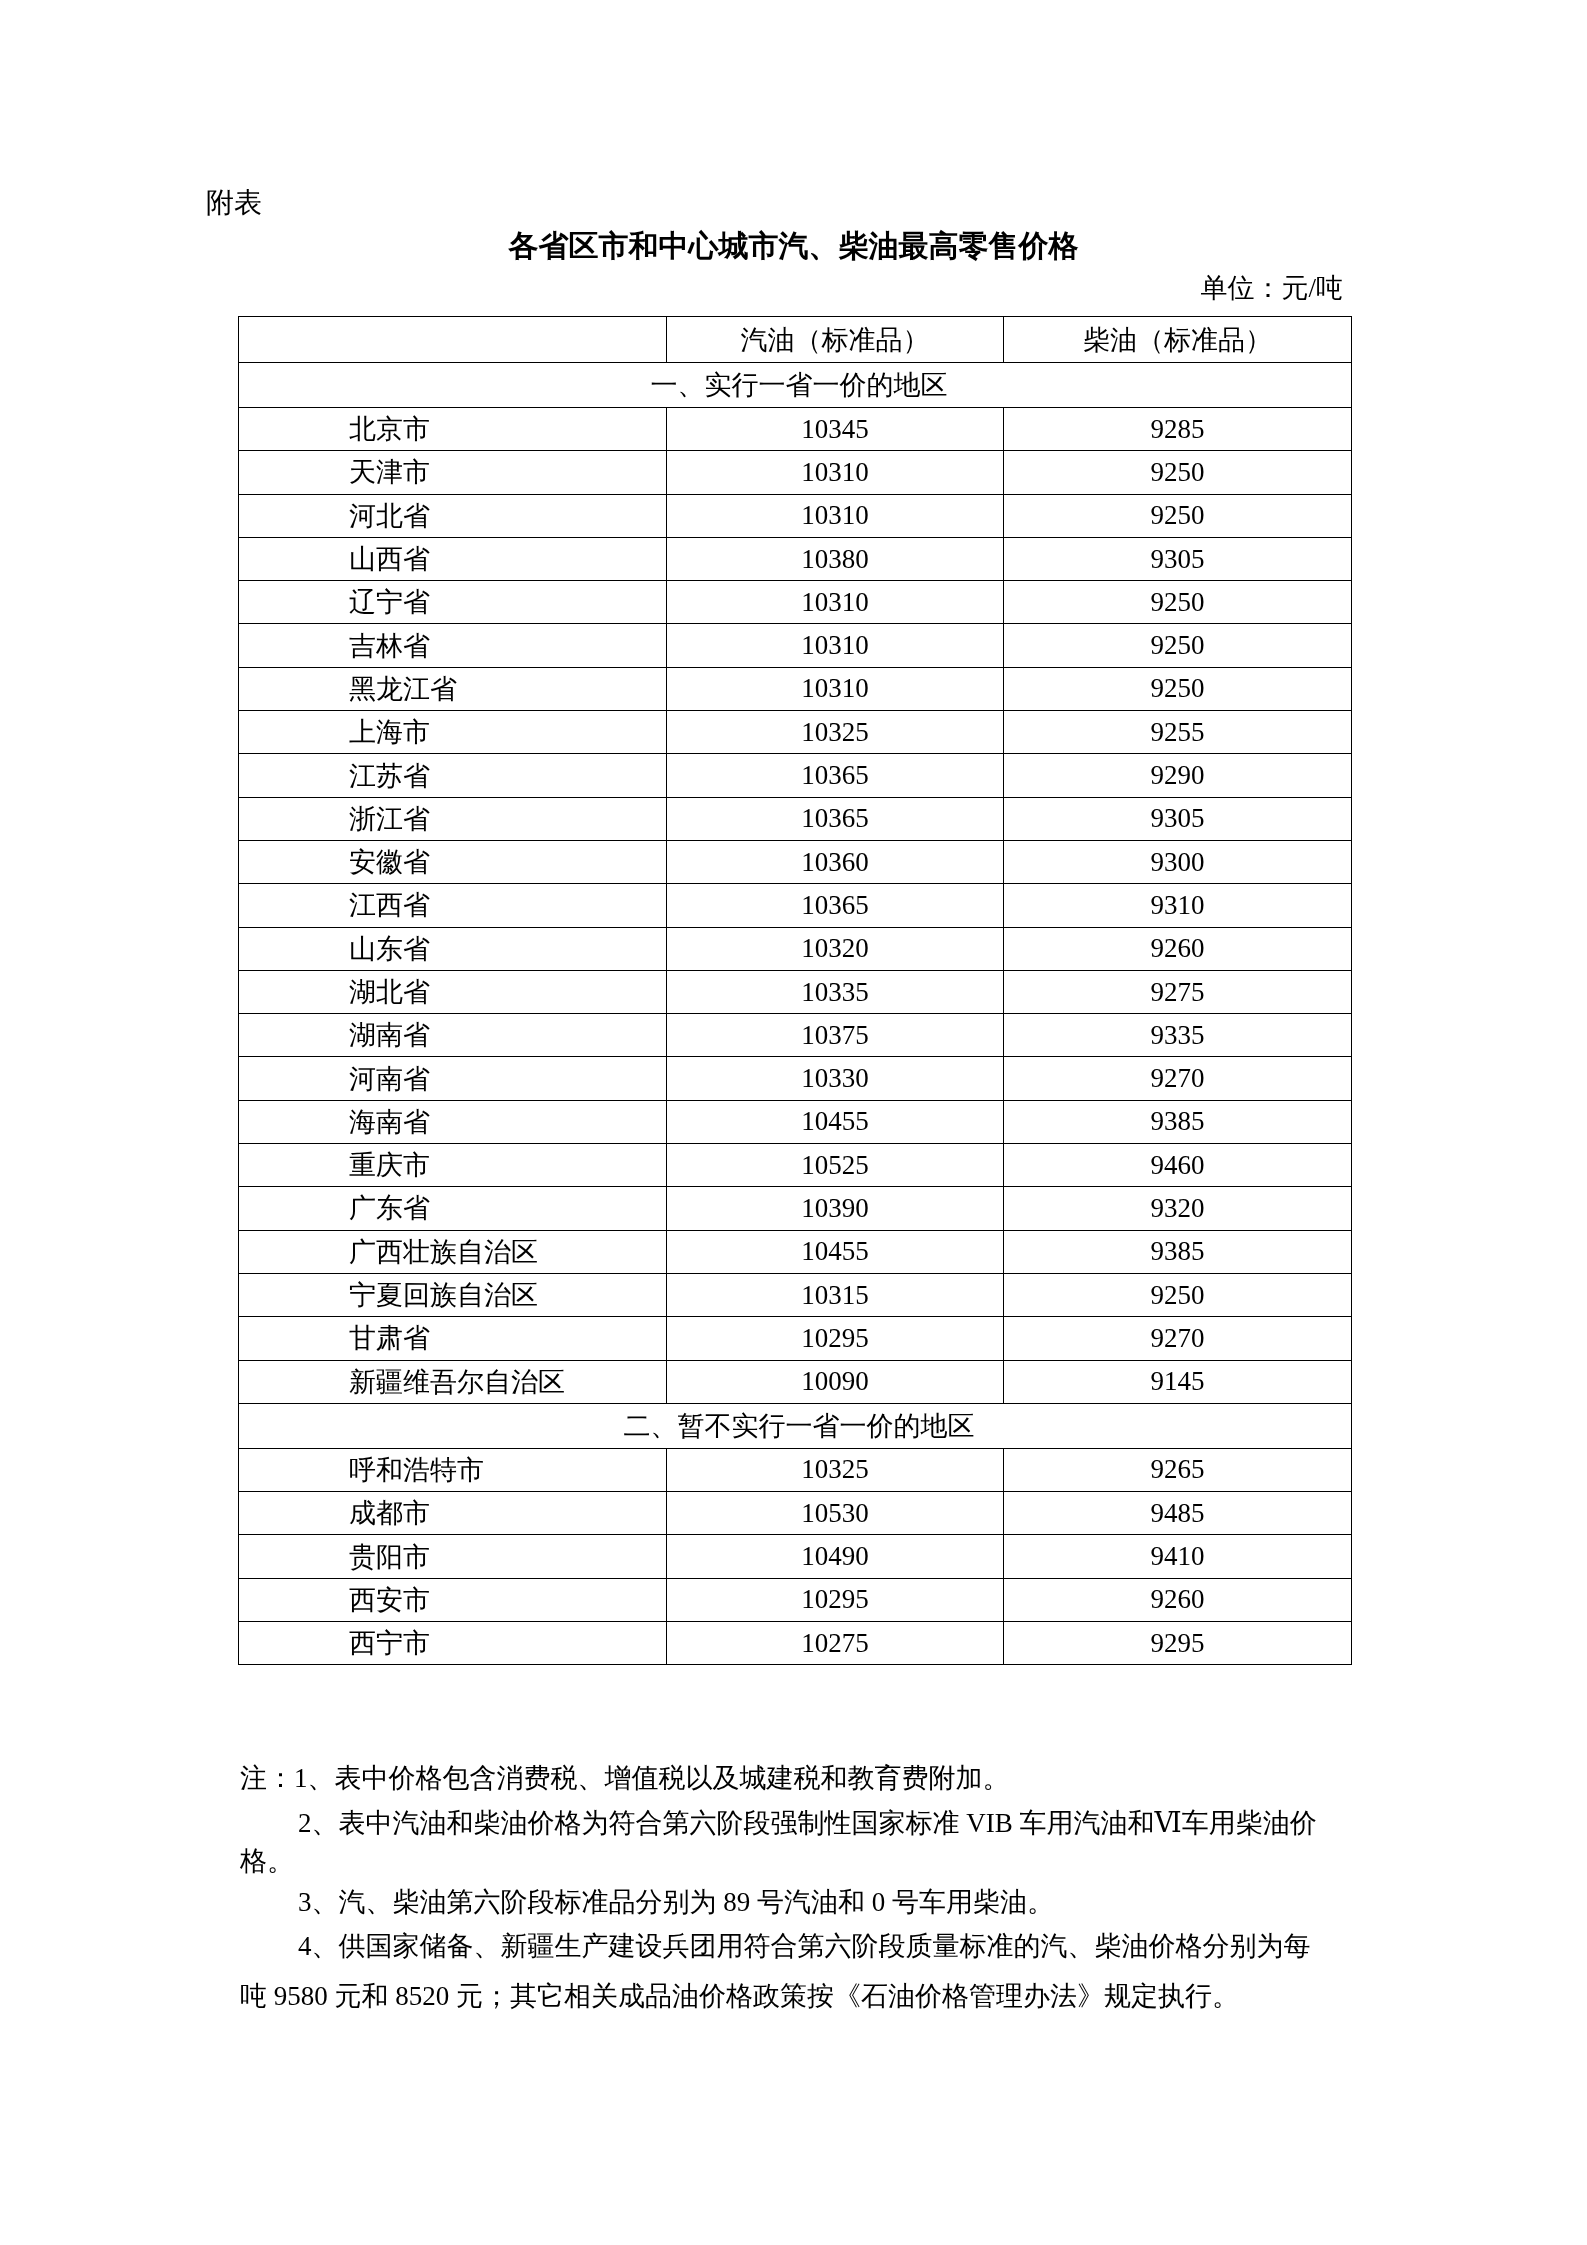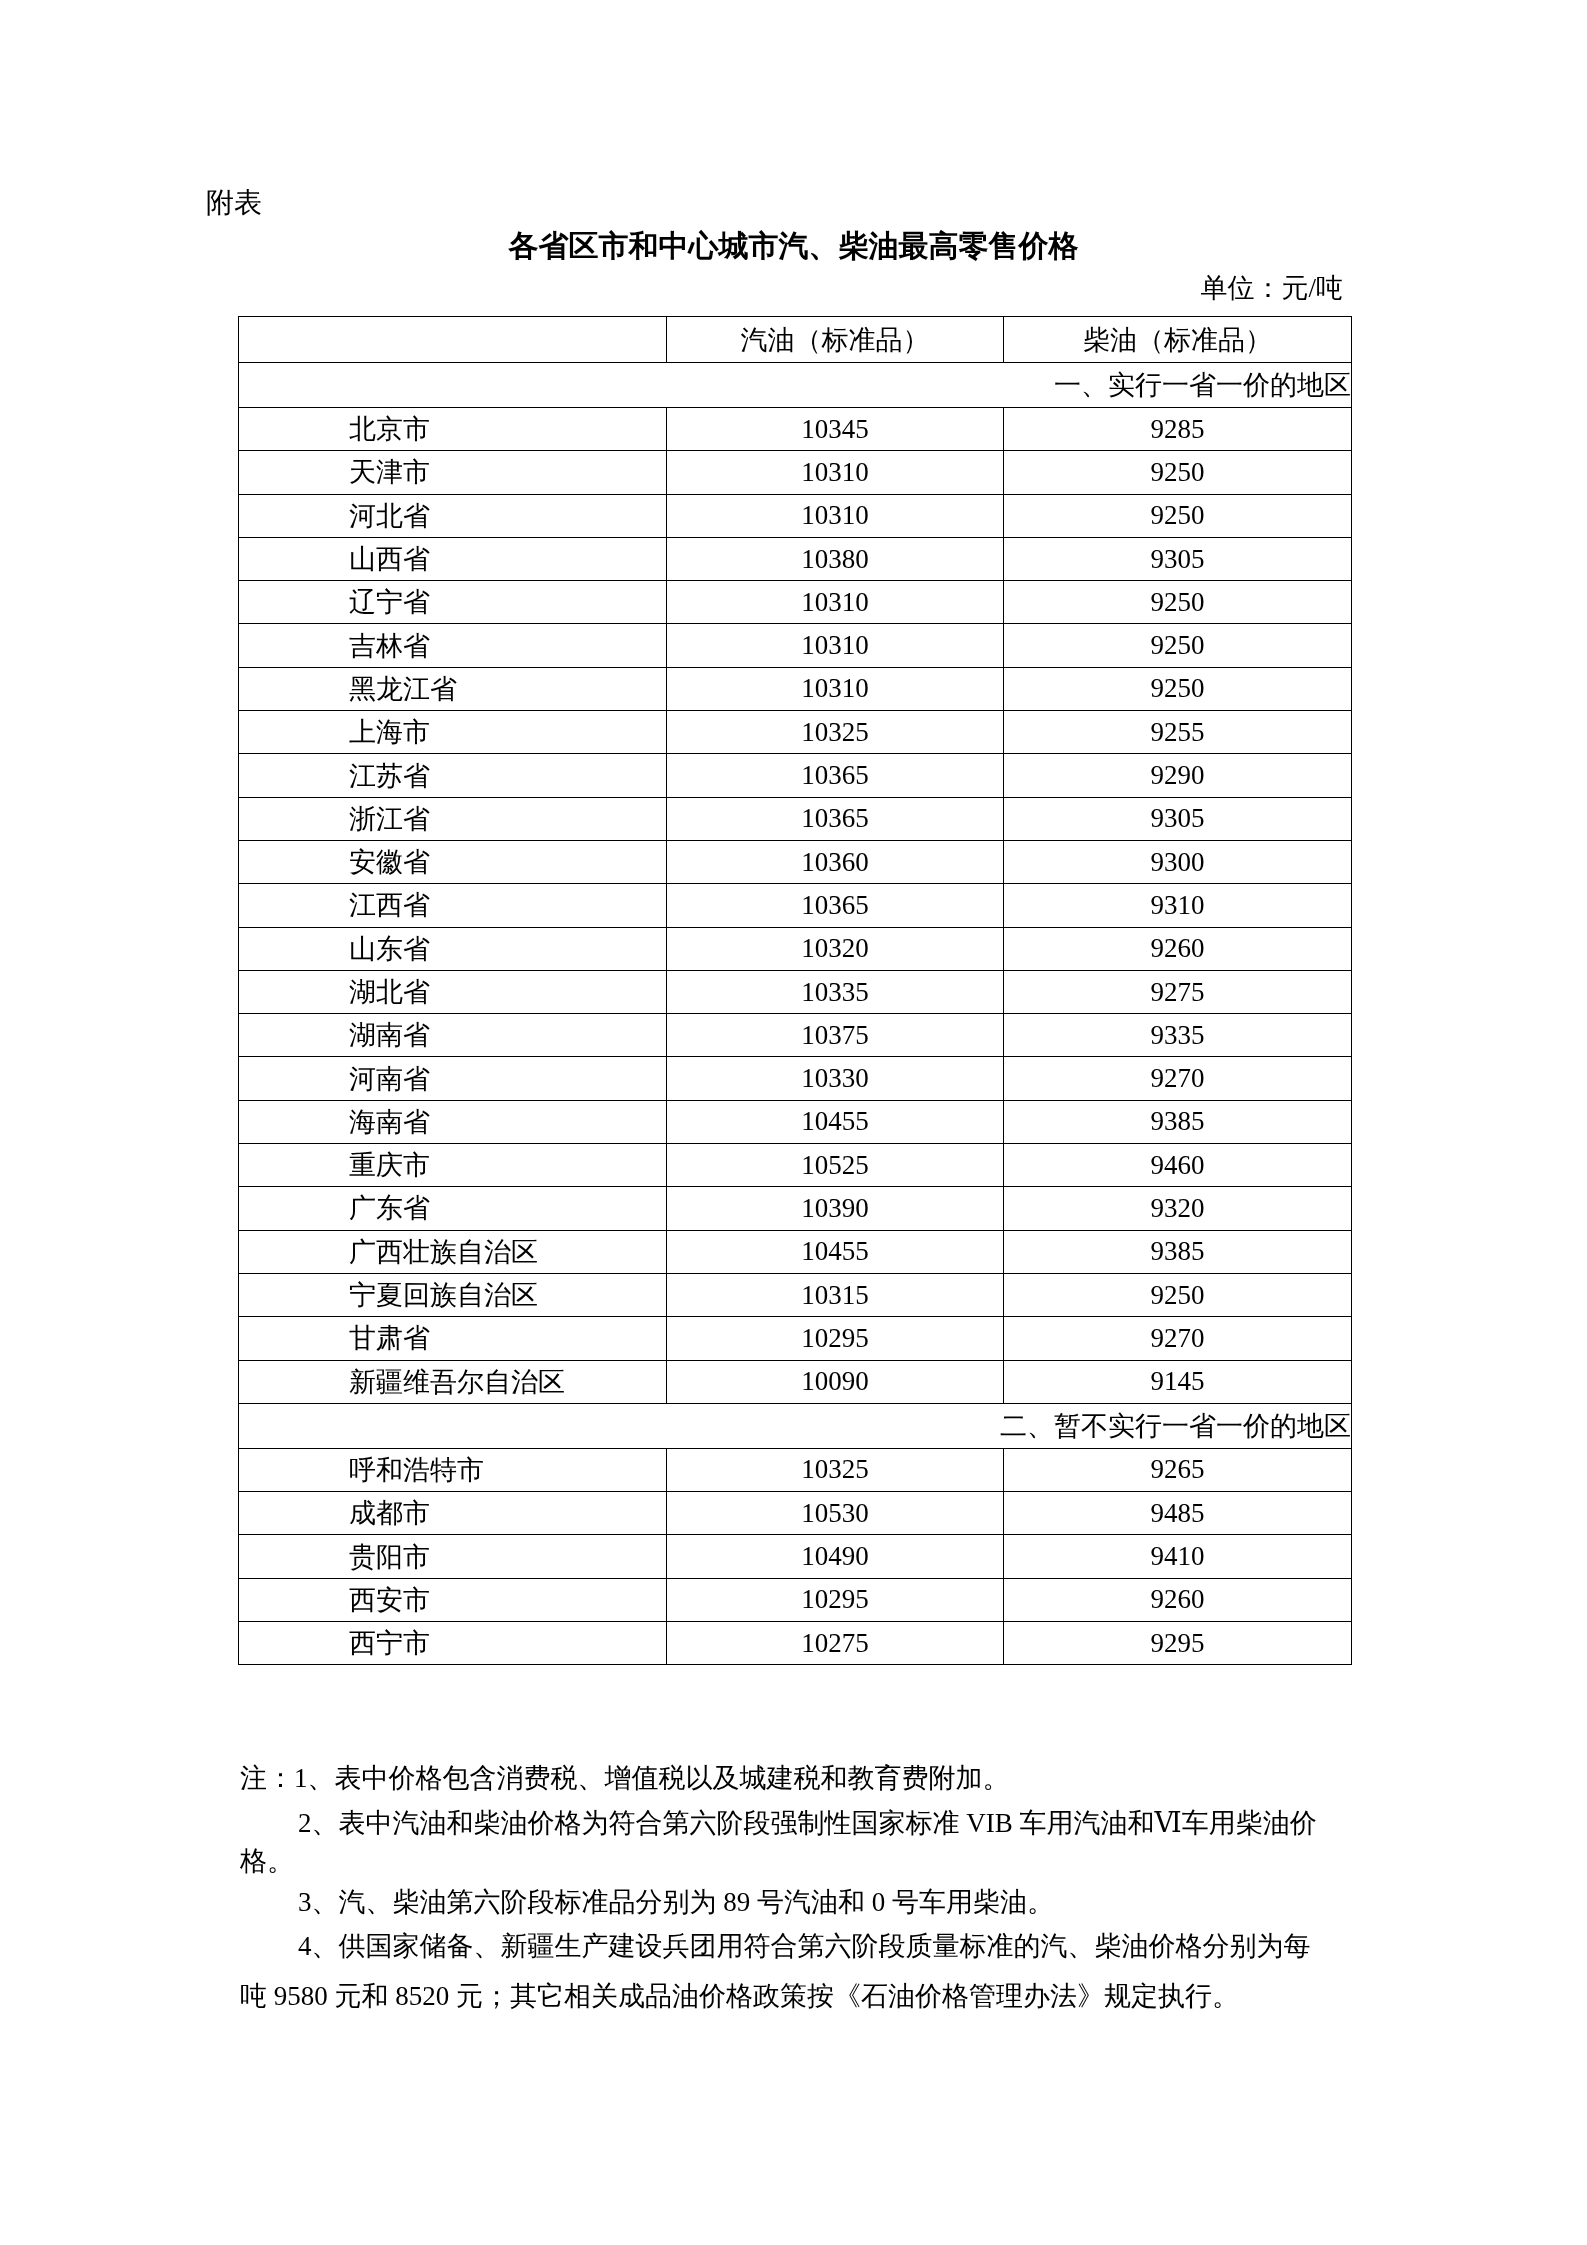--- a/index.html
+++ b/index.html
@@ -55,21 +55,21 @@
     border: 1.5px solid #000000;
     padding: 0;
     font-weight: normal;
     vertical-align: middle;
     overflow: hidden;
     white-space: nowrap;
   }
   .price-table thead tr { height: 46px; }
   .price-table th { text-align: center; }
   .price-table tr.section-row { height: 45px; }
-  .price-table tr.section-row td { text-align: right; padding-left: 8px; }
+  .price-table tr.section-row td { text-align: center; padding-left: 8px; }
   .price-table tr.data-row { height: 43.3px; }
   .price-table td.region { text-align: left; padding-left: 110px; }
   .price-table td.num { text-align: center; }
   .note-line {
     position: absolute;
     font-size: 27px;
     line-height: 33px;
     white-space: nowrap;
   }
 </style>

